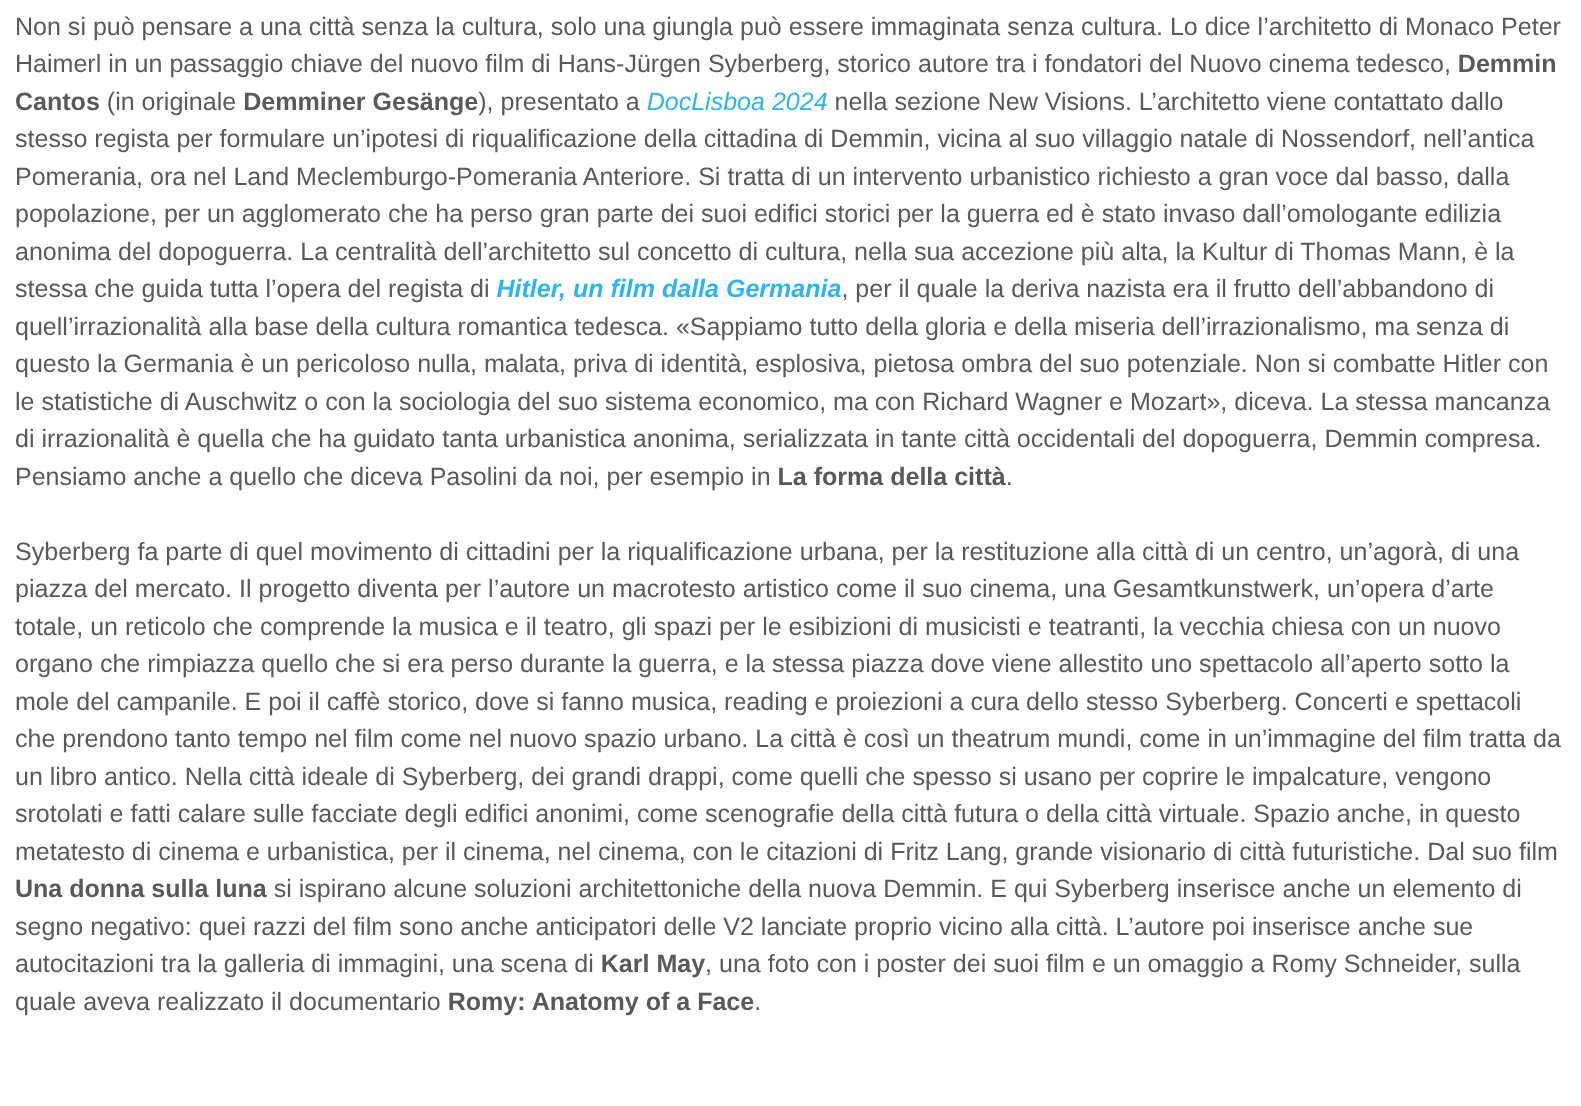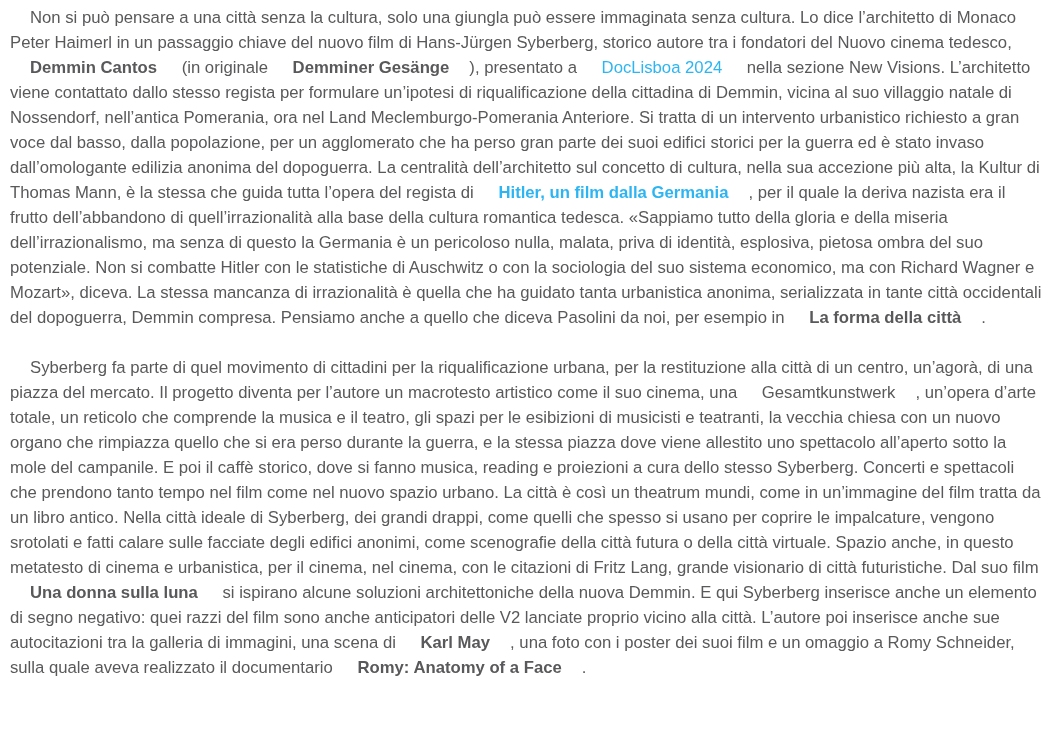--- a/index.html
+++ b/index.html
@@ -23,27 +23,28 @@
     font-family: "Liberation Sans", "DejaVu Sans", sans-serif;
     font-size: 16.7px;
     line-height: 25px;
     color: var(--text-color);
     text-align: left;
   }
   .article p {
     margin: 0 0 25px 0;
     padding: 0;
   }
-  .run { font-weight: normal; font-style: normal; margin-left: 20px; }
+  .run { font-weight: normal; font-style: normal; }
   .run.b { font-weight: bold; }
   .run.i { }
   a.link {
     color: var(--link-color);
     text-decoration: none;
     cursor: pointer;
+    font-style: italic;
   }
 </style>
 </head>
 <body>
 
 <main class="article">
   <p><span class="run">Non si può pensare a una città senza la cultura, solo una giungla può essere immaginata senza cultura. Lo dice l’architetto di Monaco Peter Haimerl in un passaggio chiave del nuovo film di Hans-Jürgen Syberberg, storico autore tra i fondatori del Nuovo cinema tedesco, </span><span class="run b">Demmin Cantos</span><span class="run"> (in originale </span><span class="run b">Demminer Gesänge</span><span class="run">), presentato a </span><a class="run link" href="#">DocLisboa 2024</a><span class="run"> nella sezione New Visions. L’architetto viene contattato dallo stesso regista per formulare un’ipotesi di riqualificazione della cittadina di Demmin, vicina al suo villaggio natale di Nossendorf, nell’antica Pomerania, ora nel Land Meclemburgo-Pomerania Anteriore. Si tratta di un intervento urbanistico richiesto a gran voce dal basso, dalla popolazione, per un agglomerato che ha perso gran parte dei suoi edifici storici per la guerra ed è stato invaso dall’omologante edilizia anonima del dopoguerra. La centralità dell’architetto sul concetto di cultura, nella sua accezione più alta, la Kultur di Thomas Mann, è la stessa che guida tutta l’opera del regista di </span><a class="run link b" href="#">Hitler, un film dalla Germania</a><span class="run">, per il quale la deriva nazista era il frutto dell’abbandono di quell’irrazionalità alla base della cultura romantica tedesca. «Sappiamo tutto della gloria e della miseria dell’irrazionalismo, ma senza di questo la Germania è un pericoloso nulla, malata, priva di identità, esplosiva, pietosa ombra del suo potenziale. Non si combatte Hitler con le statistiche di Auschwitz o con la sociologia del suo sistema economico, ma con Richard Wagner e Mozart», diceva. La stessa mancanza di irrazionalità è quella che ha guidato tanta urbanistica anonima, serializzata in tante città occidentali del dopoguerra, Demmin compresa. Pensiamo anche a quello che diceva Pasolini da noi, per esempio in </span><span class="run b">La forma della città</span><span class="run">.</span></p>
   <p><span class="run">Syberberg fa parte di quel movimento di cittadini per la riqualificazione urbana, per la restituzione alla città di un centro, un’agorà, di una piazza del mercato. Il progetto diventa per l’autore un macrotesto artistico come il suo cinema, una </span><span class="run i">Gesamtkunstwerk</span><span class="run">, un’opera d’arte totale, un reticolo che comprende la musica e il teatro, gli spazi per le esibizioni di musicisti e teatranti, la vecchia chiesa con un nuovo organo che rimpiazza quello che si era perso durante la guerra, e la stessa piazza dove viene allestito uno spettacolo all’aperto sotto la mole del campanile. E poi il caffè storico, dove si fanno musica, reading e proiezioni a cura dello stesso Syberberg. Concerti e spettacoli che prendono tanto tempo nel film come nel nuovo spazio urbano. La città è così un theatrum mundi, come in un’immagine del film tratta da un libro antico. Nella città ideale di Syberberg, dei grandi drappi, come quelli che spesso si usano per coprire le impalcature, vengono srotolati e fatti calare sulle facciate degli edifici anonimi, come scenografie della città futura o della città virtuale. Spazio anche, in questo metatesto di cinema e urbanistica, per il cinema, nel cinema, con le citazioni di Fritz Lang, grande visionario di città futuristiche. Dal suo film </span><span class="run b">Una donna sulla luna</span><span class="run"> si ispirano alcune soluzioni architettoniche della nuova Demmin. E qui Syberberg inserisce anche un elemento di segno negativo: quei razzi del film sono anche anticipatori delle V2 lanciate proprio vicino alla città. L’autore poi inserisce anche sue autocitazioni tra la galleria di immagini, una scena di </span><span class="run b">Karl May</span><span class="run">, una foto con i poster dei suoi film e un omaggio a Romy Schneider, sulla quale aveva realizzato il documentario </span><span class="run b">Romy: Anatomy of a Face</span><span class="run">.</span></p>
 </main>
 

